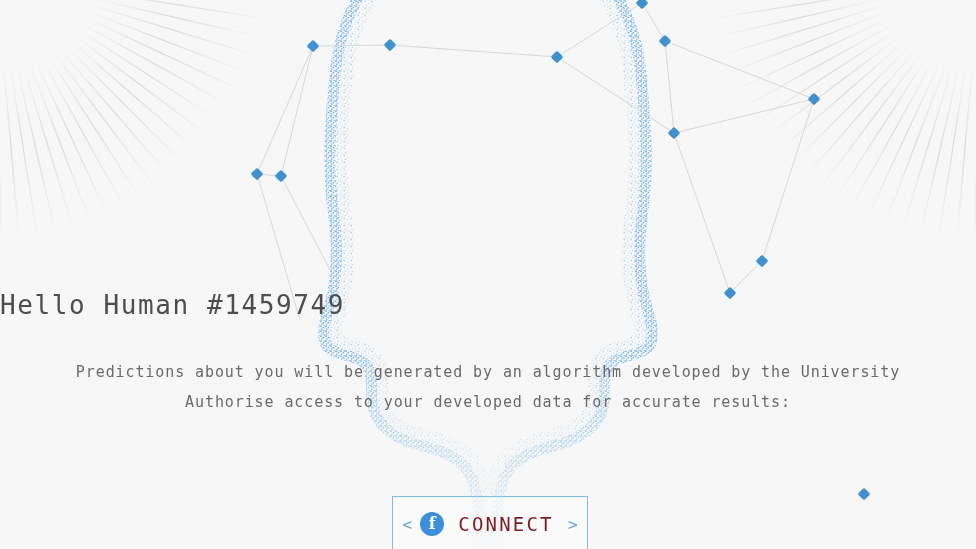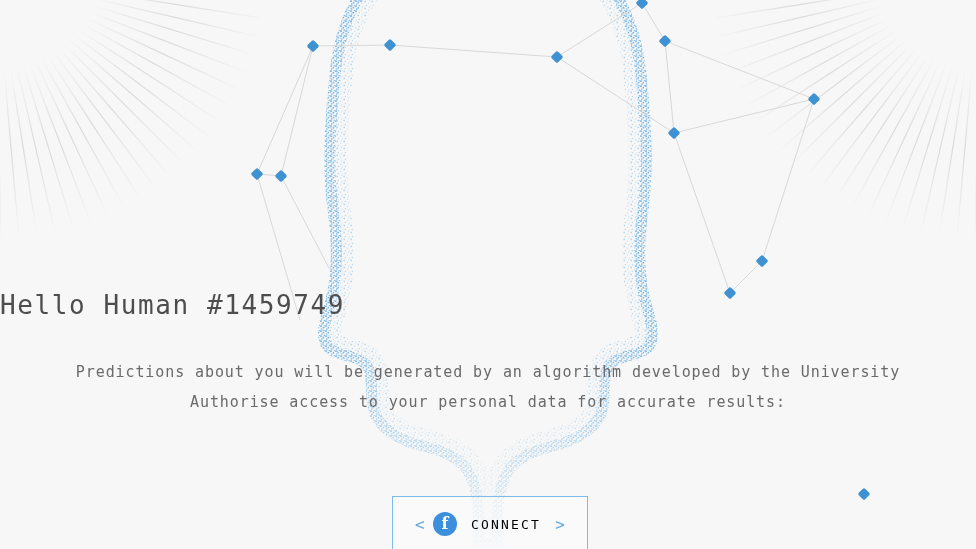--- a/index.html
+++ b/index.html
@@ -108,23 +108,23 @@
     height: 24px;
     line-height: 23px;
     text-align: center;
     color: #ffffff;
     font-family: "DejaVu Serif", serif;
     font-weight: bold;
     font-size: 16px;
   }
   #connect-label {
     font-family: "DejaVu Sans Mono", monospace;
-    font-size: 13px;
+    font-size: 19px;
     letter-spacing: 2.2px;
-    color: #000000;
+    color: #7f1d1d;
     flex: none;
     margin-right: 8px;
   }
 </style>
 </head>
 <body>
 
 <div id="stage">
 
   <div class="burst" style="left:-40px; top:-60px; width:300px; height:300px;">
@@ -368,21 +368,21 @@
         </g>
     </svg>
   </div>
 
   <div id="content">
 
     <div id="title">Hello Human #1459749</div>
 
     <div id="paragraph">
       <span class="line">Predictions about you will be generated by an algorithm developed by the University</span>
-      <span class="line">Authorise access to your personal data for accurate results:</span>
+      <span class="line">Authorise access to your developed data for accurate results:</span>
     </div>
 
     <div id="connect-button">
       <span class="chev">&lt;</span>
       <span id="fb-icon">
         <span class="f">f</span>
       </span>
       <span id="connect-label">CONNECT</span>
       <span class="chev">&gt;</span>
     </div>

